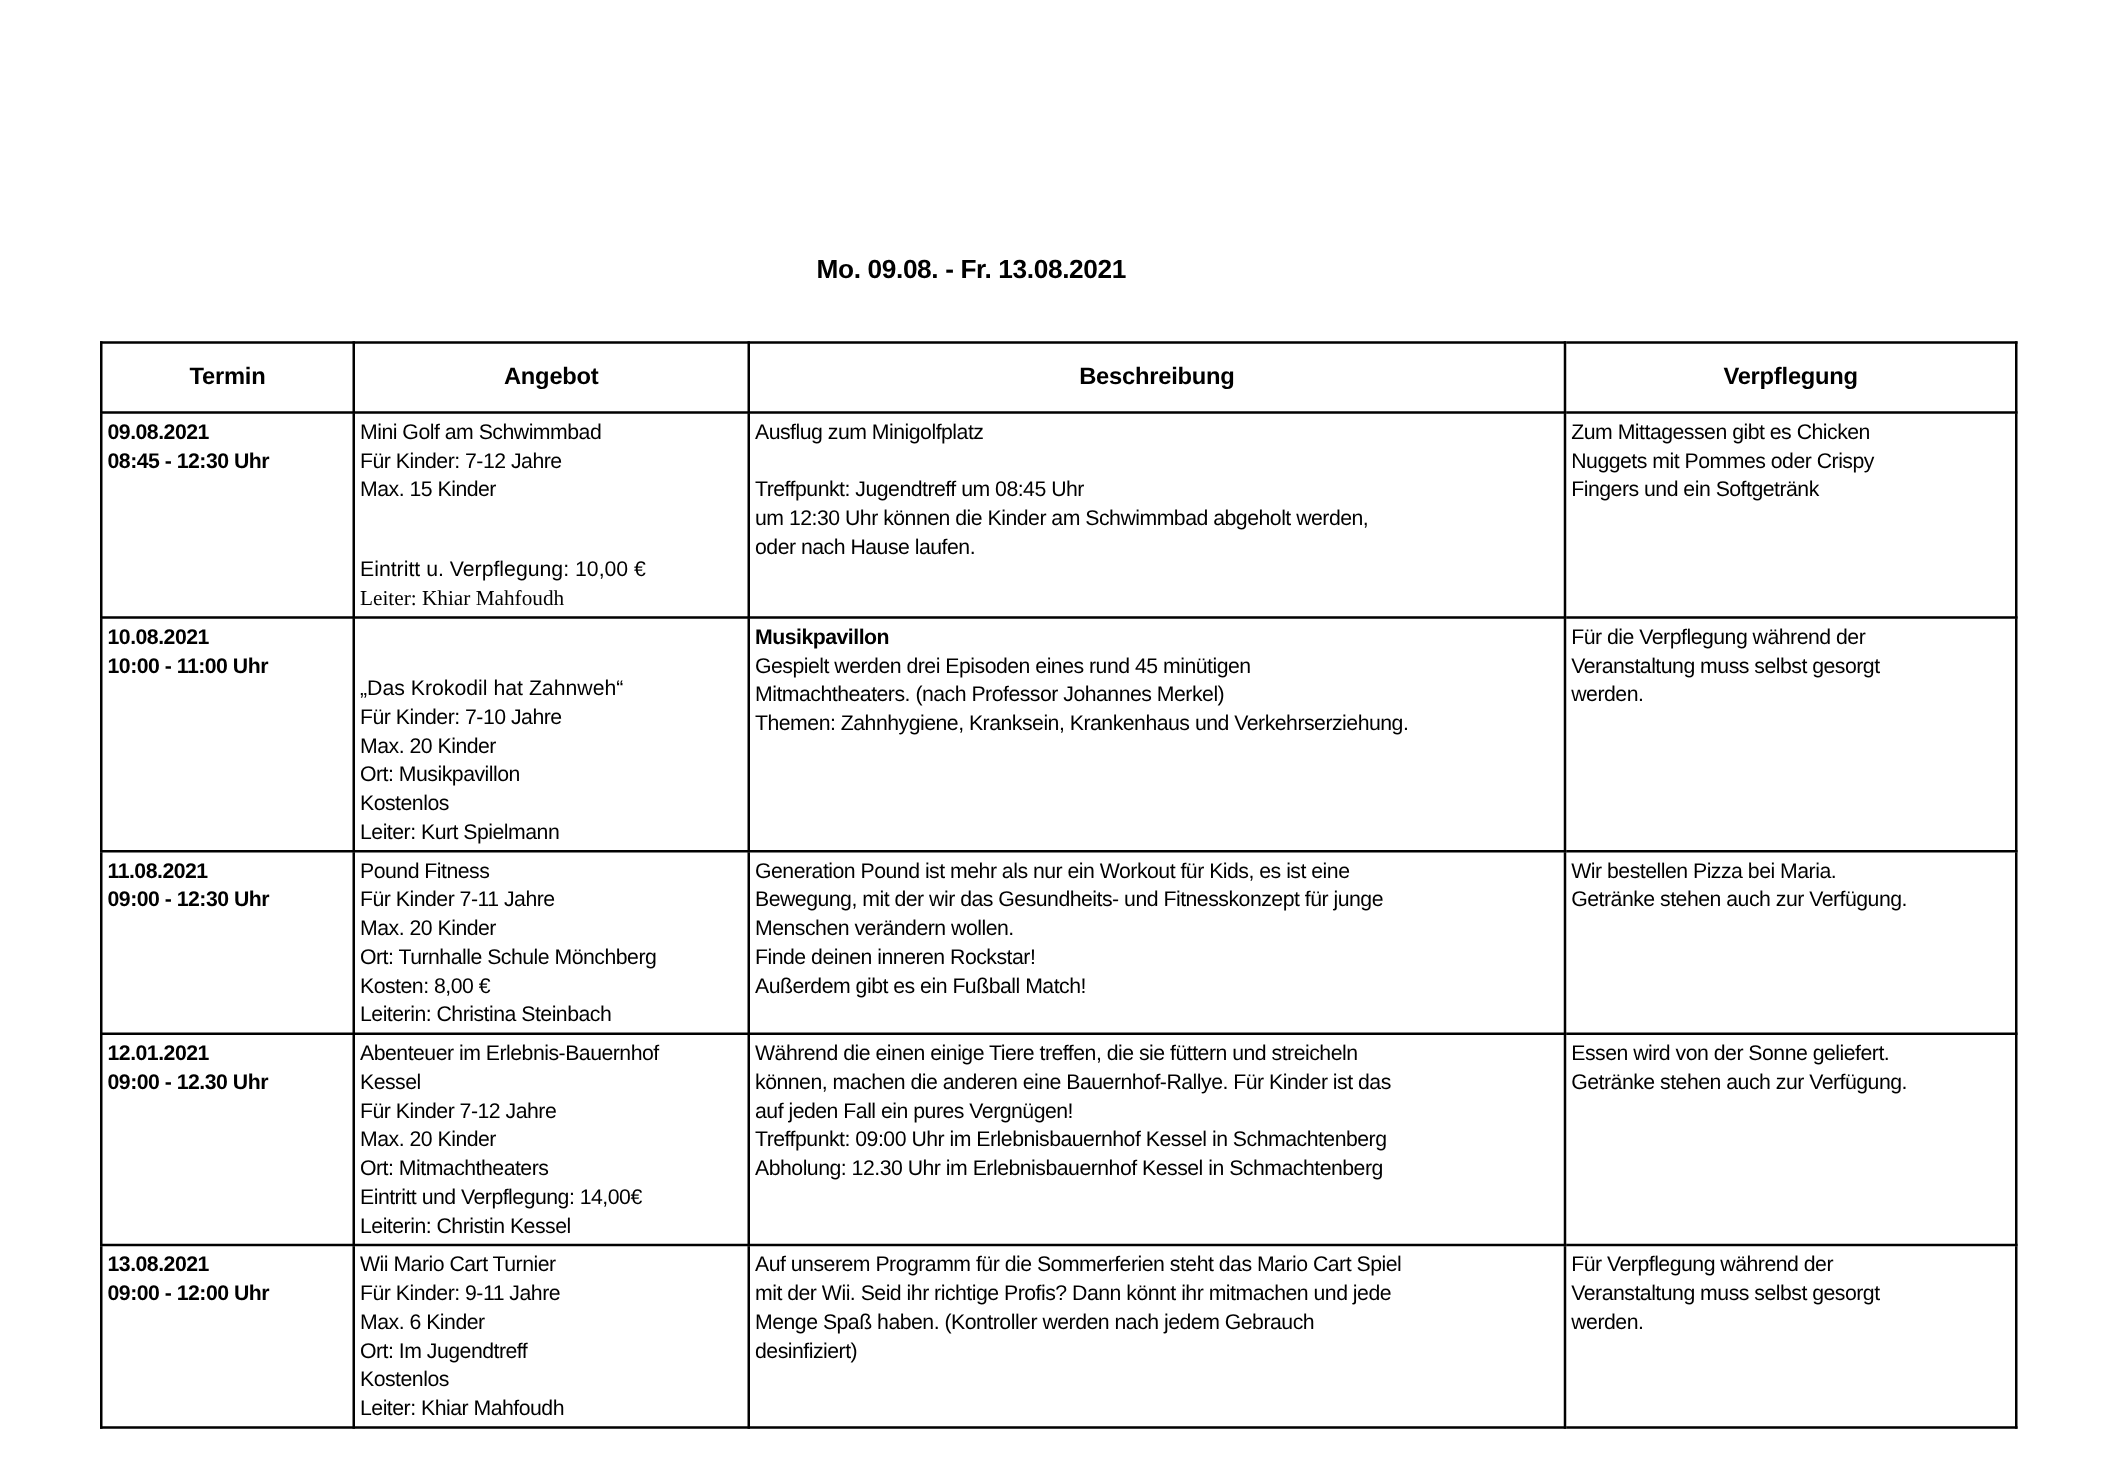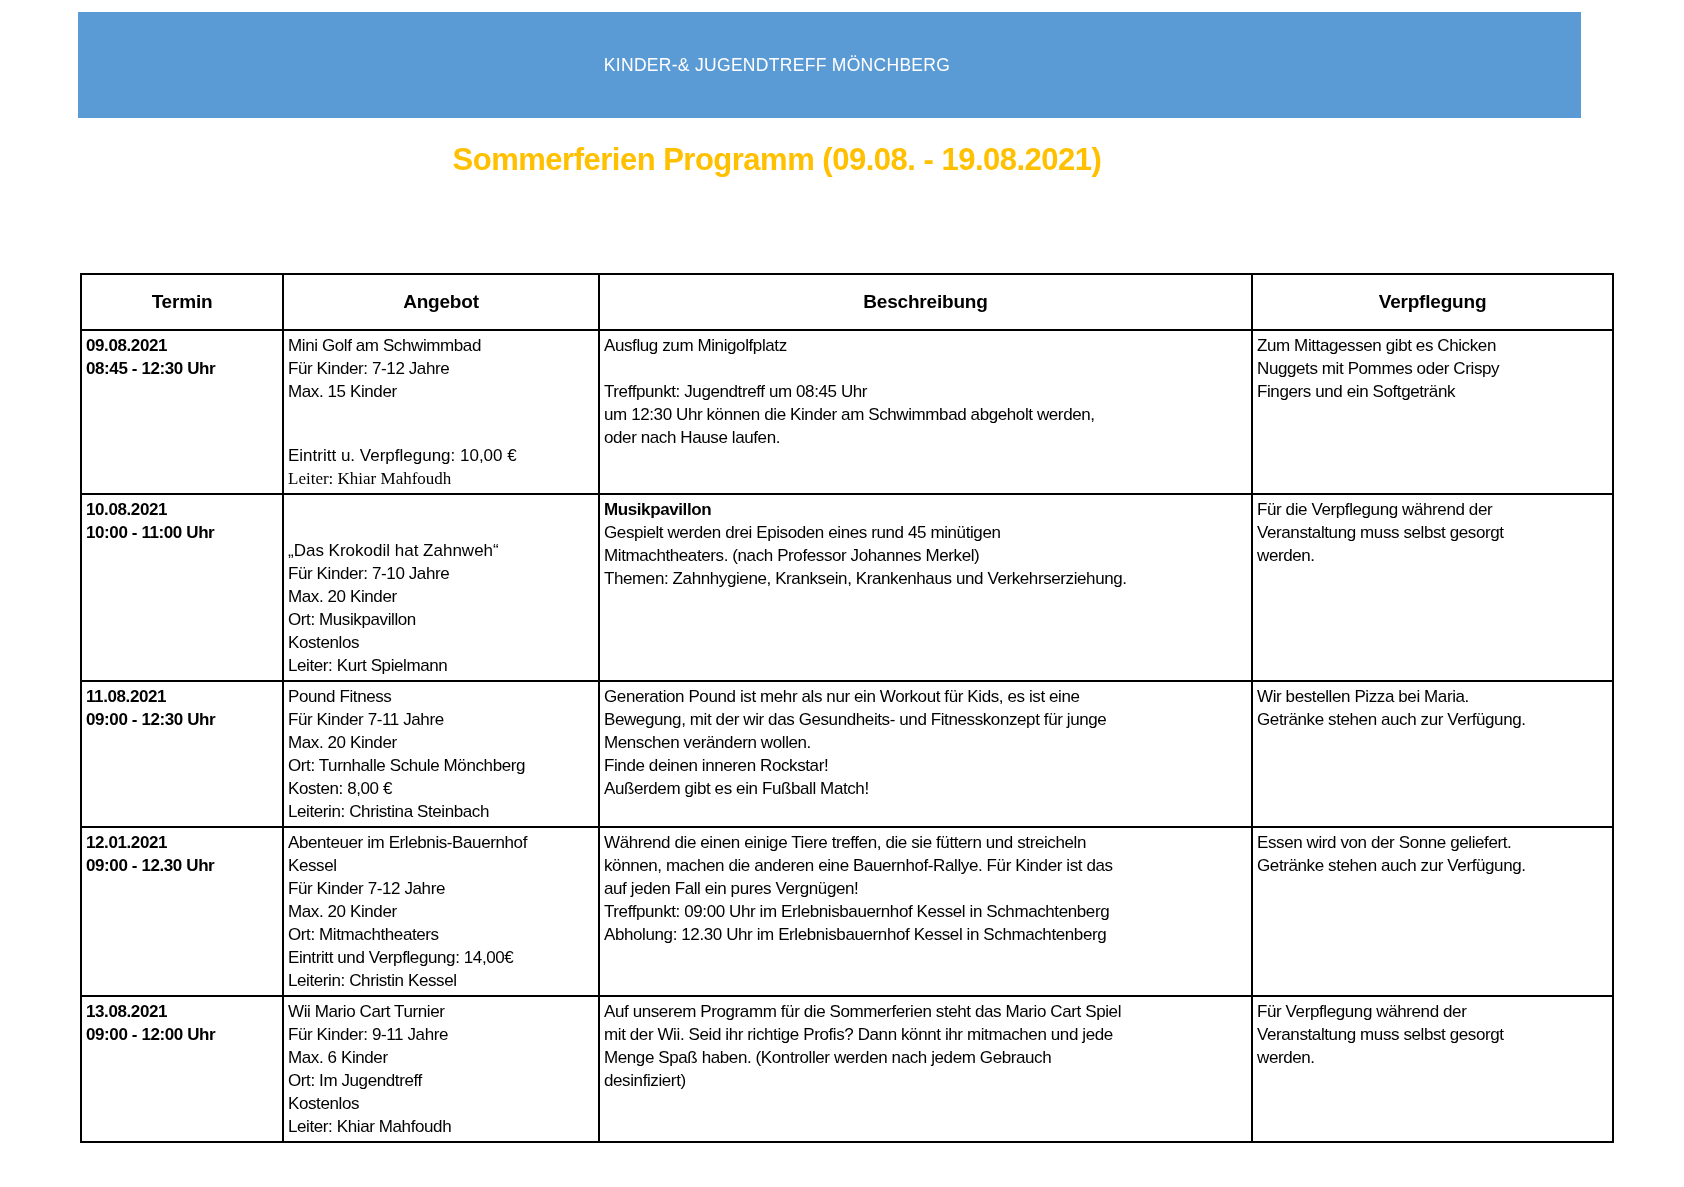--- a/index.html
+++ b/index.html
@@ -88,26 +88,23 @@
     font-family: "Liberation Serif", serif;
     letter-spacing: 0;
   }
   .line.wide { letter-spacing: 0; margin-top: 41px; }
 </style>
 </head>
 <body>
 
 <div class="page" style="--banner-bg: #5b9bd5; --banner-text: #ffffff; --title-color: #ffc000; --body-text: #000000; --table-border: #000000;">
 
-  <div class="banner">
-    <div class="banner-label">KINDER-&amp; JUGENDTREFF MÖNCHBERG</div>
-  </div>
-
-  <div class="doc-title">Sommerferien Programm (09.08. - 19.08.2021)</div>
-
+
+
+  <div class="doc-subtitle">Mo. 09.08. - Fr. 13.08.2021</div>
 
   <table class="program">
     <colgroup>
       <col style="width:202px">
       <col style="width:316px">
       <col style="width:653px">
       <col style="width:361px">
     </colgroup>
     <thead>
       <tr>

